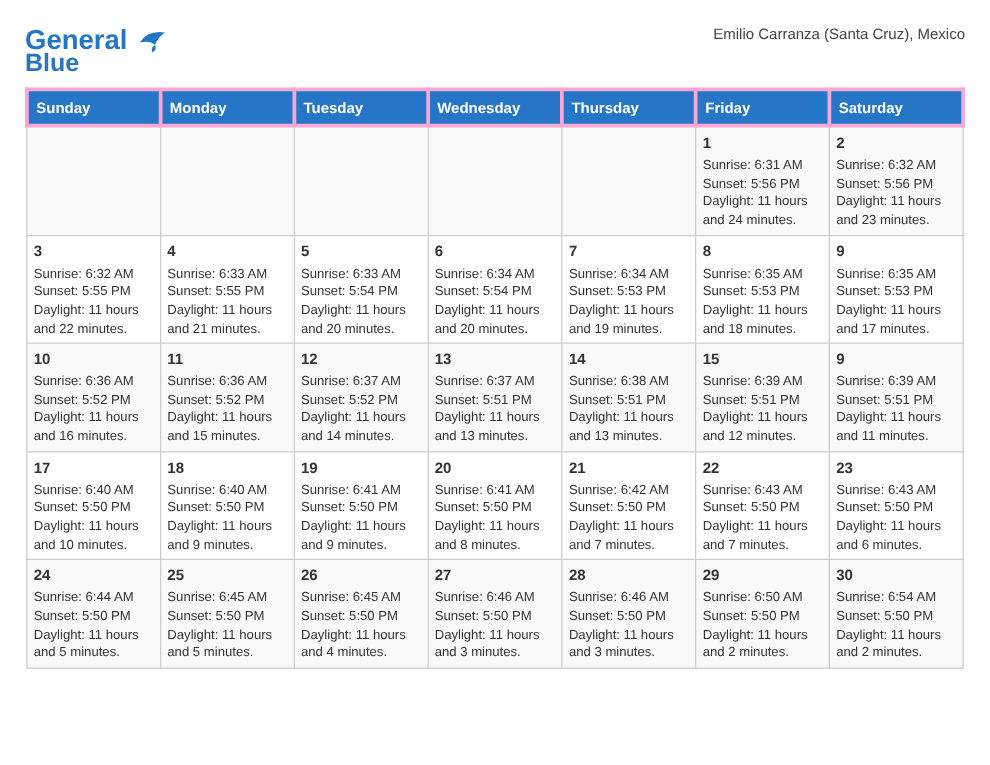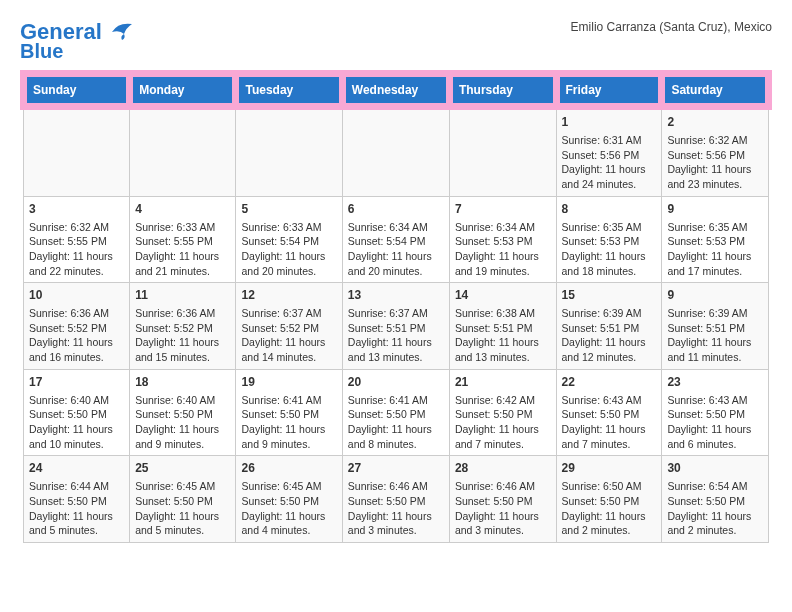--- a/index.html
+++ b/index.html
@@ -47,21 +47,21 @@
       border-collapse: collapse;
       font-size: 11px;
     }
     thead tr th {
       background: #2676c8;
       color: #fff;
       text-align: left;
       padding: 6px 6px;
       font-size: 12px;
       font-weight: bold;
-      border: 7px solid #f9a8d4;
+      border: 3px solid #f9a8d4;
     }
     tbody tr td {
       border: 1px solid #ccc;
       vertical-align: top;
       padding: 4px 5px;
       min-height: 80px;
       height: 80px;
       width: 108px;
       color: #333;
       font-size: 10.5px;
@@ -81,21 +81,21 @@
     }
     .empty-cell {
       background: #f9f9f9;
     }
   </style>
 </head>
 <body>
 
 <div class="header">
   <div class="logo">
-    <div style="display:flex;align-items:flex-start;">
+    <div style="display:flex;align-items:flex-end;">
       <span class="logo-text">
         <span class="blue">General</span>
       </span>
       <svg width="32" height="22" viewBox="0 0 32 22" style="margin-left:2px;">
         <path d="M8,12 Q14,2 28,4 Q22,8 20,14 Q16,10 8,12Z" fill="#2676c8"></path>
         <path d="M20,14 Q22,18 18,20 Q16,16 20,14Z" fill="#2676c8"></path>
       </svg>
     </div>
     <span class="logo-text" style="color:#2676c8;font-size:20px;margin-top:-4px;">Blue</span>
   </div>

